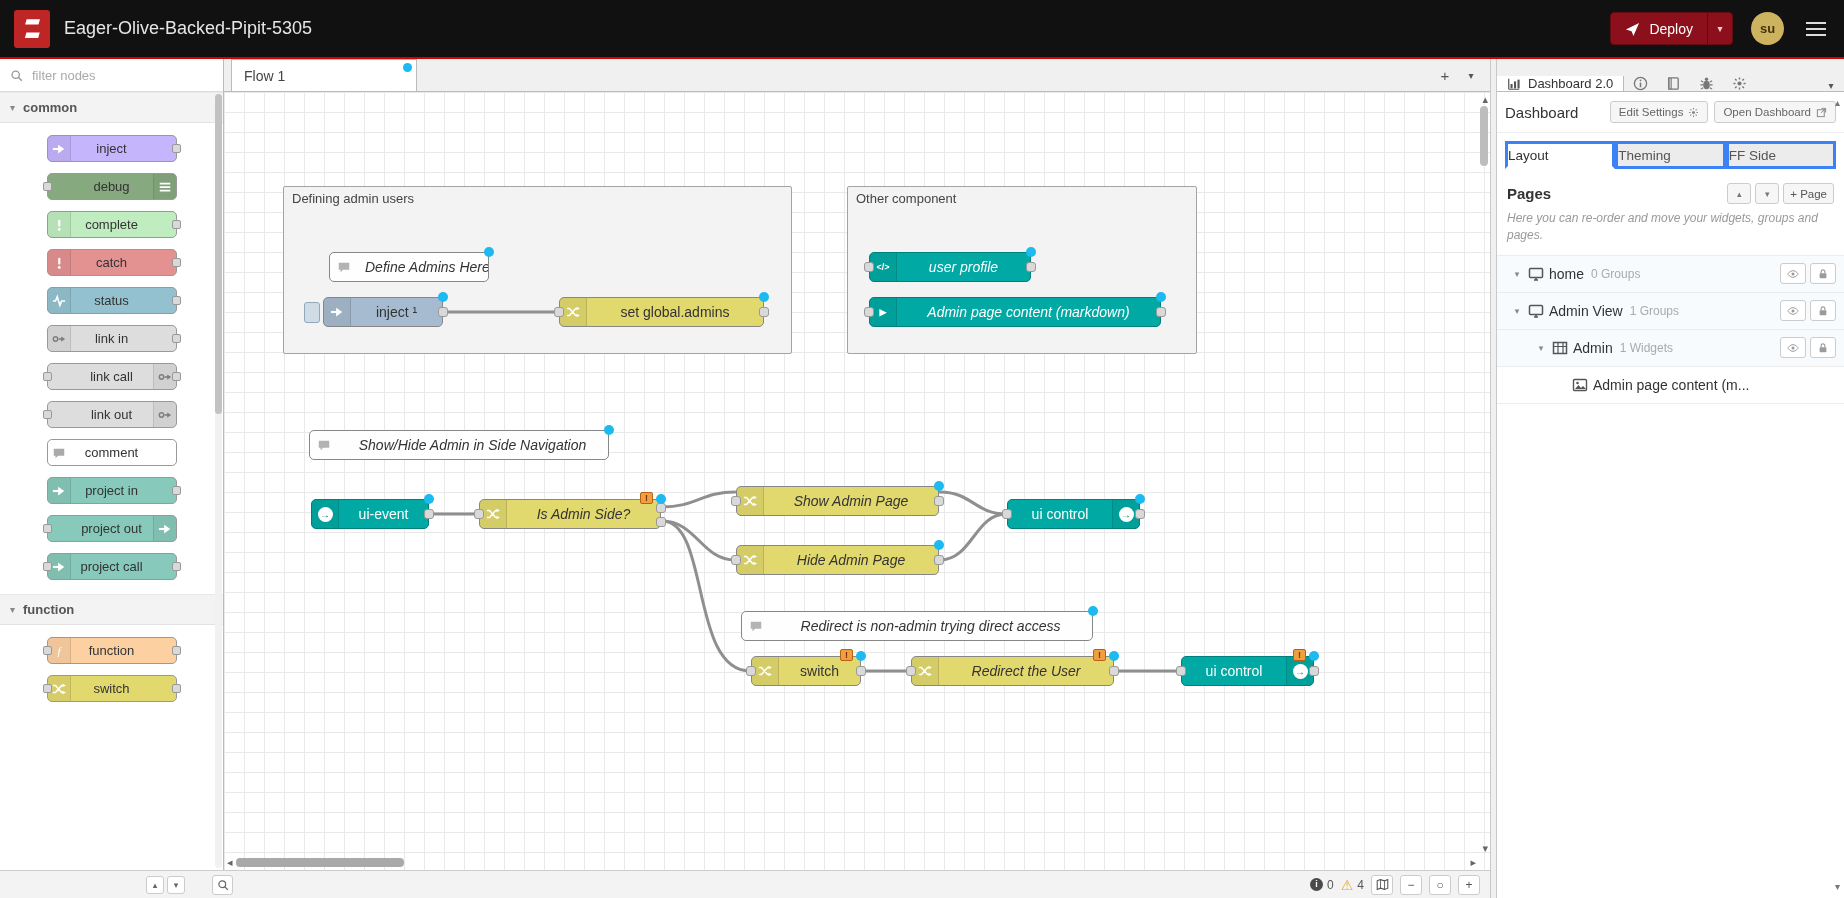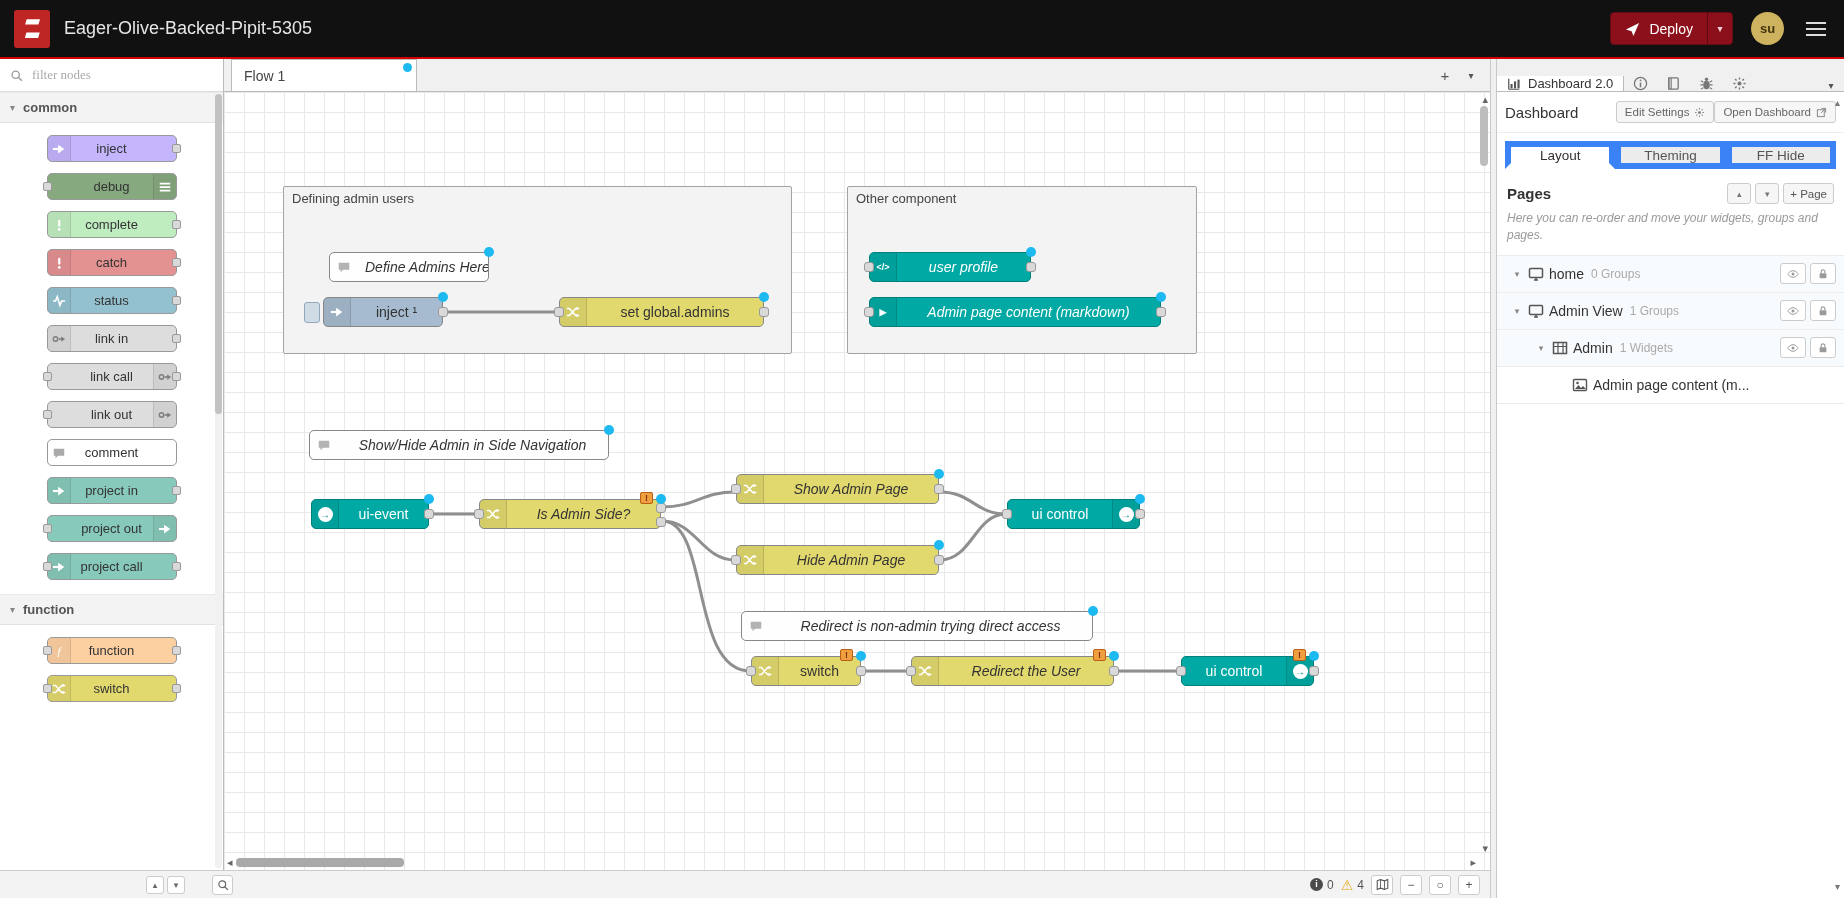--- a/index.html
+++ b/index.html
@@ -20,21 +20,21 @@
   .redline{height:2px;background:#d40000}
 
   
   .main{display:flex;height:839px}
   .left-stack{width:1490px;display:flex;flex-direction:column}
   .work-row{flex:1;display:flex;min-height:0}
 
   
   .palette{width:224px;border-right:1px solid #bbb;display:flex;flex-direction:column;background:#fff}
   .pal-search{height:33px;border-bottom:1px solid #ddd;display:flex;align-items:center;gap:7px;padding:0 10px;color:#999;flex:none}
-  .pal-search input{border:none;outline:none;font-size:13px;color:#555;width:150px;font-family:Liberation Serif, serif;background:transparent}
+  .pal-search input{border:none;outline:none;font-size:13px;color:#555;width:150px;font-family:Liberation Sans, sans-serif;background:transparent}
   .pal-search input::placeholder{color:#aaa}
   .pal-body{flex:1;position:relative;overflow:hidden}
   .pal-cat{height:31px;background:#f3f3f3;border-bottom:1px solid #e2e2e2;border-top:1px solid #e9e9e9;display:flex;align-items:center;gap:8px;padding:0 10px;font-size:13px;font-weight:bold;color:#555}
   .pal-cat .chev{color:#888;font-size:10px;font-weight:normal}
   .pal-items{display:flex;flex-direction:column;align-items:center;gap:11px;padding:12px 0 14px}
   .pn{position:relative;width:130px;height:27px;border:1px solid #999;border-radius:5px;display:flex;align-items:center;justify-content:center;font-size:13px;color:#333;cursor:grab}
   .pstrip{position:absolute;top:0;bottom:0;width:23px;display:flex;align-items:center;justify-content:center;background:rgba(0,0,0,.05)}
   .pstrip.l{left:0;border-right:1px solid rgba(0,0,0,.1);border-radius:4px 0 0 4px}
   .pstrip.r{right:0;border-left:1px solid rgba(0,0,0,.1);border-radius:0 4px 4px 0}
   .pport{position:absolute;width:9px;height:9px;background:#d9d9d9;border:1px solid #999;border-radius:2px;top:8px}
@@ -101,24 +101,24 @@
   
   .divider{width:7px;background:#f0f0f0;border-left:1px solid #c9c9c9;border-right:1px solid #c9c9c9;cursor:col-resize}
   .sidebar{flex:1;background:#fff;display:flex;flex-direction:column;position:relative;min-width:0}
   .sb-tabs{height:33px;background:#f0f0f0;border-bottom:1px solid #bbb;display:flex;align-items:flex-end;flex:none}
   .sb-tab{display:flex;align-items:center;gap:7px;padding:0 10px;background:#fff;border-right:1px solid #bbb;font-size:13px;color:#333;cursor:pointer;white-space:nowrap}
   .sb-itab{width:33px;display:flex;align-items:center;justify-content:center;color:#777;cursor:pointer}
   .sb-itab .ic{color:#777;width:15px;height:15px}
   .sb-caret{margin-left:auto;width:26px;display:flex;align-items:center;justify-content:center;color:#555;font-size:10px;cursor:pointer}
   .sb-head{display:flex;align-items:center;padding:9px 8px;border-bottom:1px solid #eee}
   .sb-title{font-size:15px;color:#333;flex:1}
-  .sb-btn{display:flex;align-items:center;gap:5px;background:#f6f6f6;border:1px solid #ccc;border-radius:3px;color:#666;font-size:11.5px;padding:4px 8px;cursor:pointer;white-space:nowrap}
+  .sb-btn{display:flex;align-items:center;gap:5px;background:#f6f6f6;border:1px solid #ccc;border-radius:3px;color:#666;font-size:11.5px;padding:4px 8px;margin-left:6px;cursor:pointer;white-space:nowrap}
   .sb-btn .ic{color:#888;width:11px;height:11px}
   .sb-subtabs{display:flex;padding:8px 8px 0}
-  .stab{flex:1;height:28px;display:flex;align-items:center;justify-content:center;font-size:13.5px;color:#555;background:#ececec;border:6px solid #3b82f6;cursor:pointer}
+  .stab{flex:1;height:28px;display:flex;align-items:center;font-size:13.5px;color:#555;background:#ececec;border:3px solid #3b82f6;cursor:pointer}
   .stab.active{background:#fff;border-bottom-color:#fff;color:#333}
   .pages-head{display:flex;align-items:center;padding:14px 10px 2px}
   .pages-title{font-size:15px;font-weight:bold;color:#333;flex:1}
   .pg-btn{height:21px;min-width:24px;background:#f6f6f6;border:1px solid #ccc;border-radius:3px;color:#777;font-size:9px;display:flex;align-items:center;justify-content:center;margin-left:4px;padding:0 6px;cursor:pointer}
   .pg-add{font-size:11.5px;color:#555}
   .pages-desc{margin:4px 10px 10px;font-size:12px;font-style:italic;color:#999;line-height:1.45}
   .tree{border-top:1px solid #ececec}
   .trow{height:37px;display:flex;align-items:center;border-bottom:1px solid #ececec;background:#f7fbfe;padding-right:8px;font-size:14px;color:#333;cursor:pointer}
   .trow.white{background:#fff}
   .l0{padding-left:12px}.l1{padding-left:36px}.l3{padding-left:72px}
@@ -542,21 +542,21 @@
                 </svg>
               </span>
             <span class="nlabel">Is Admin Side?</span>
             <span class="port i"></span>
             <span class="port o1"></span>
             <span class="port o2"></span>
             <span class="errbadge">!</span>
             <span class="chdot"></span>
           </div>
 
-          <div class="nr-node k-yellow it" style="left:512px;top:382px;width:203px">
+          <div class="nr-node k-yellow it" style="left:512px;top:394px;width:203px">
             <span class="nstrip l">
                 <svg class="ic">
                   <use href="#i-shuffle"></use>
                 </svg>
               </span>
             <span class="nlabel">Show Admin Page</span>
             <span class="port i"></span>
             <span class="port o"></span>
             <span class="chdot"></span>
           </div>
@@ -733,21 +733,21 @@
     </div>
 
     <div class="sb-subtabs">
       <div class="stab active">
           <span>Layout</span>
         </div>
       <div class="stab">
           <span>Theming</span>
         </div>
       <div class="stab">
-          <span>FF Hide</span>
+          <span>FF Side</span>
         </div>
     </div>
 
     <div class="pages-head">
       <span class="pages-title">Pages</span>
       <span class="pg-btn">
           <span>▴</span>
         </span>
       <span class="pg-btn">
           <span>▾</span>

